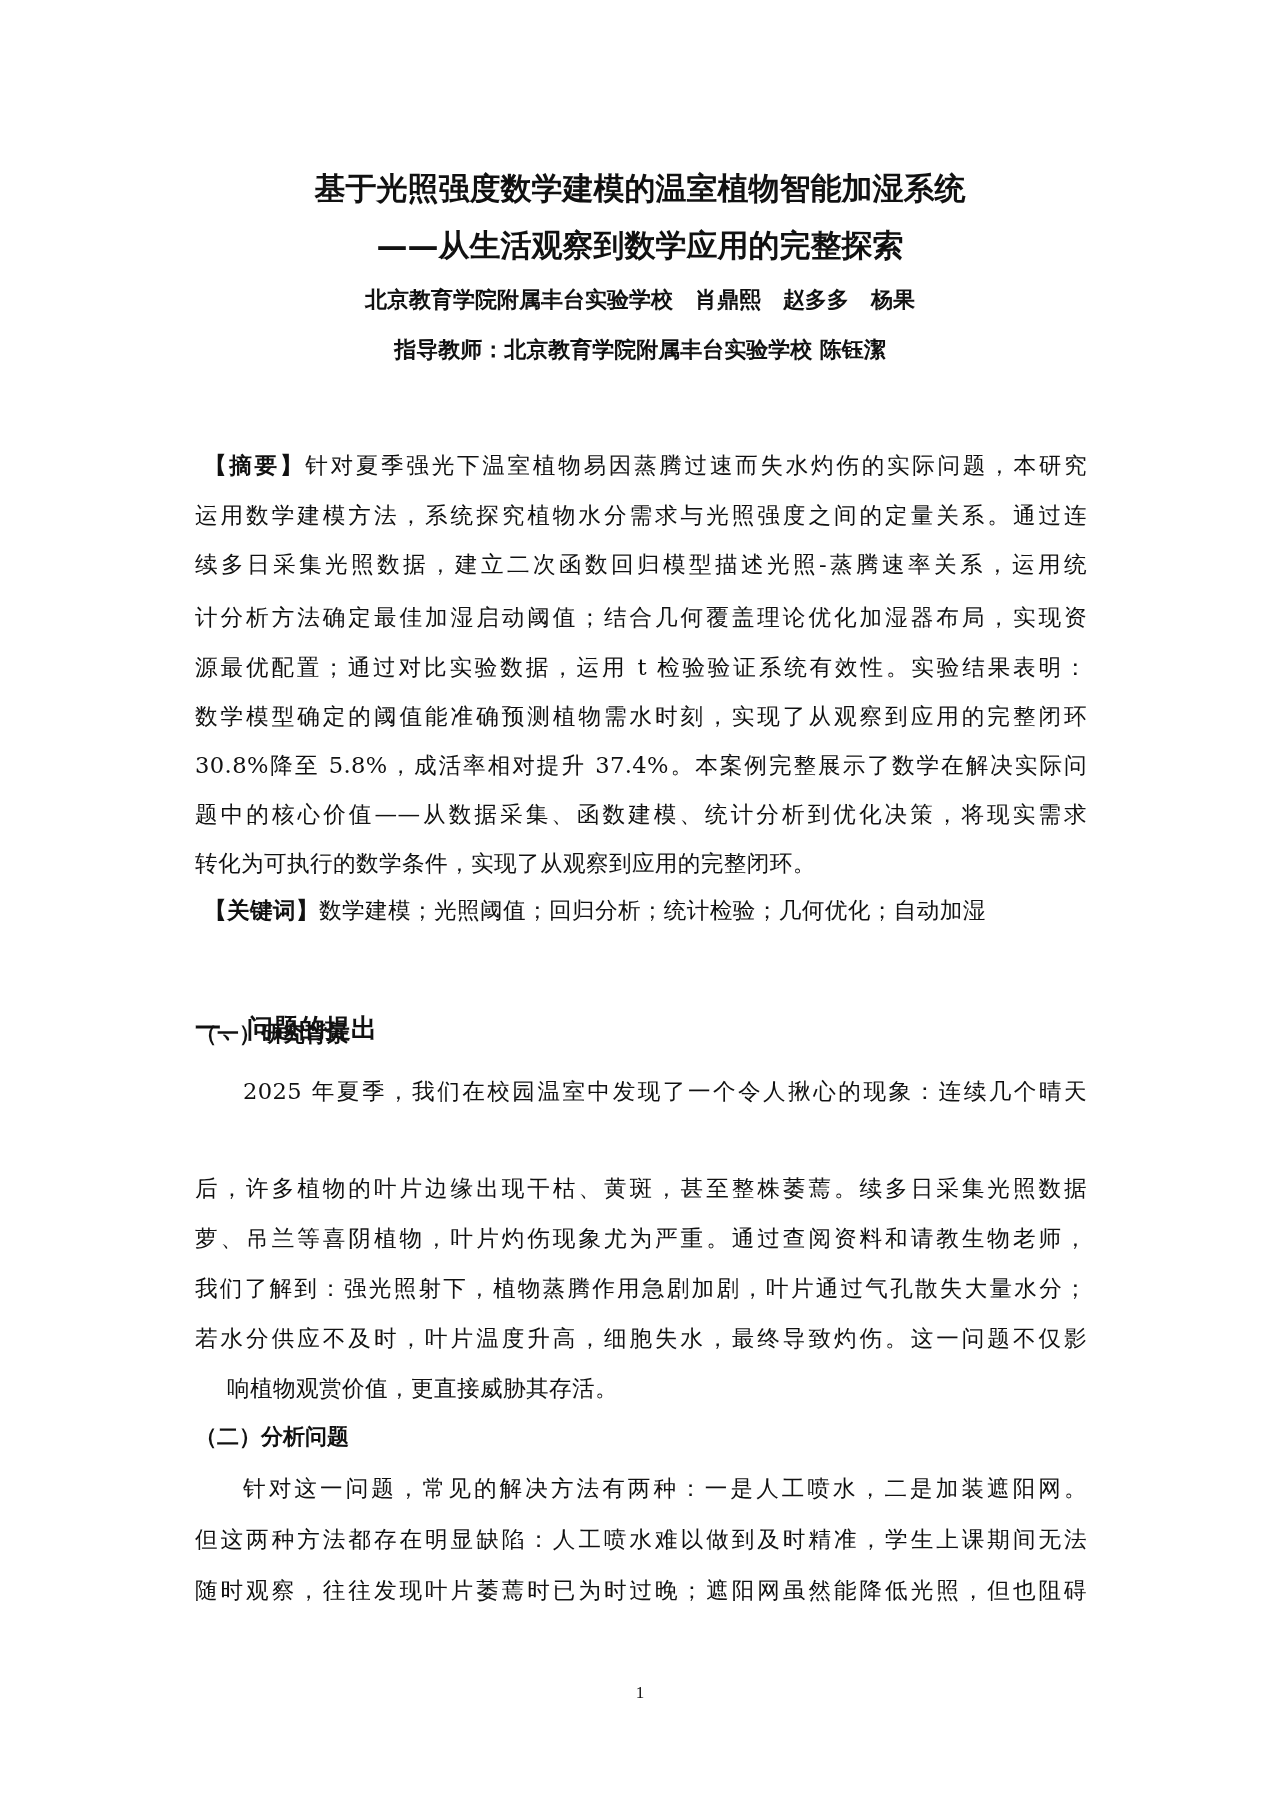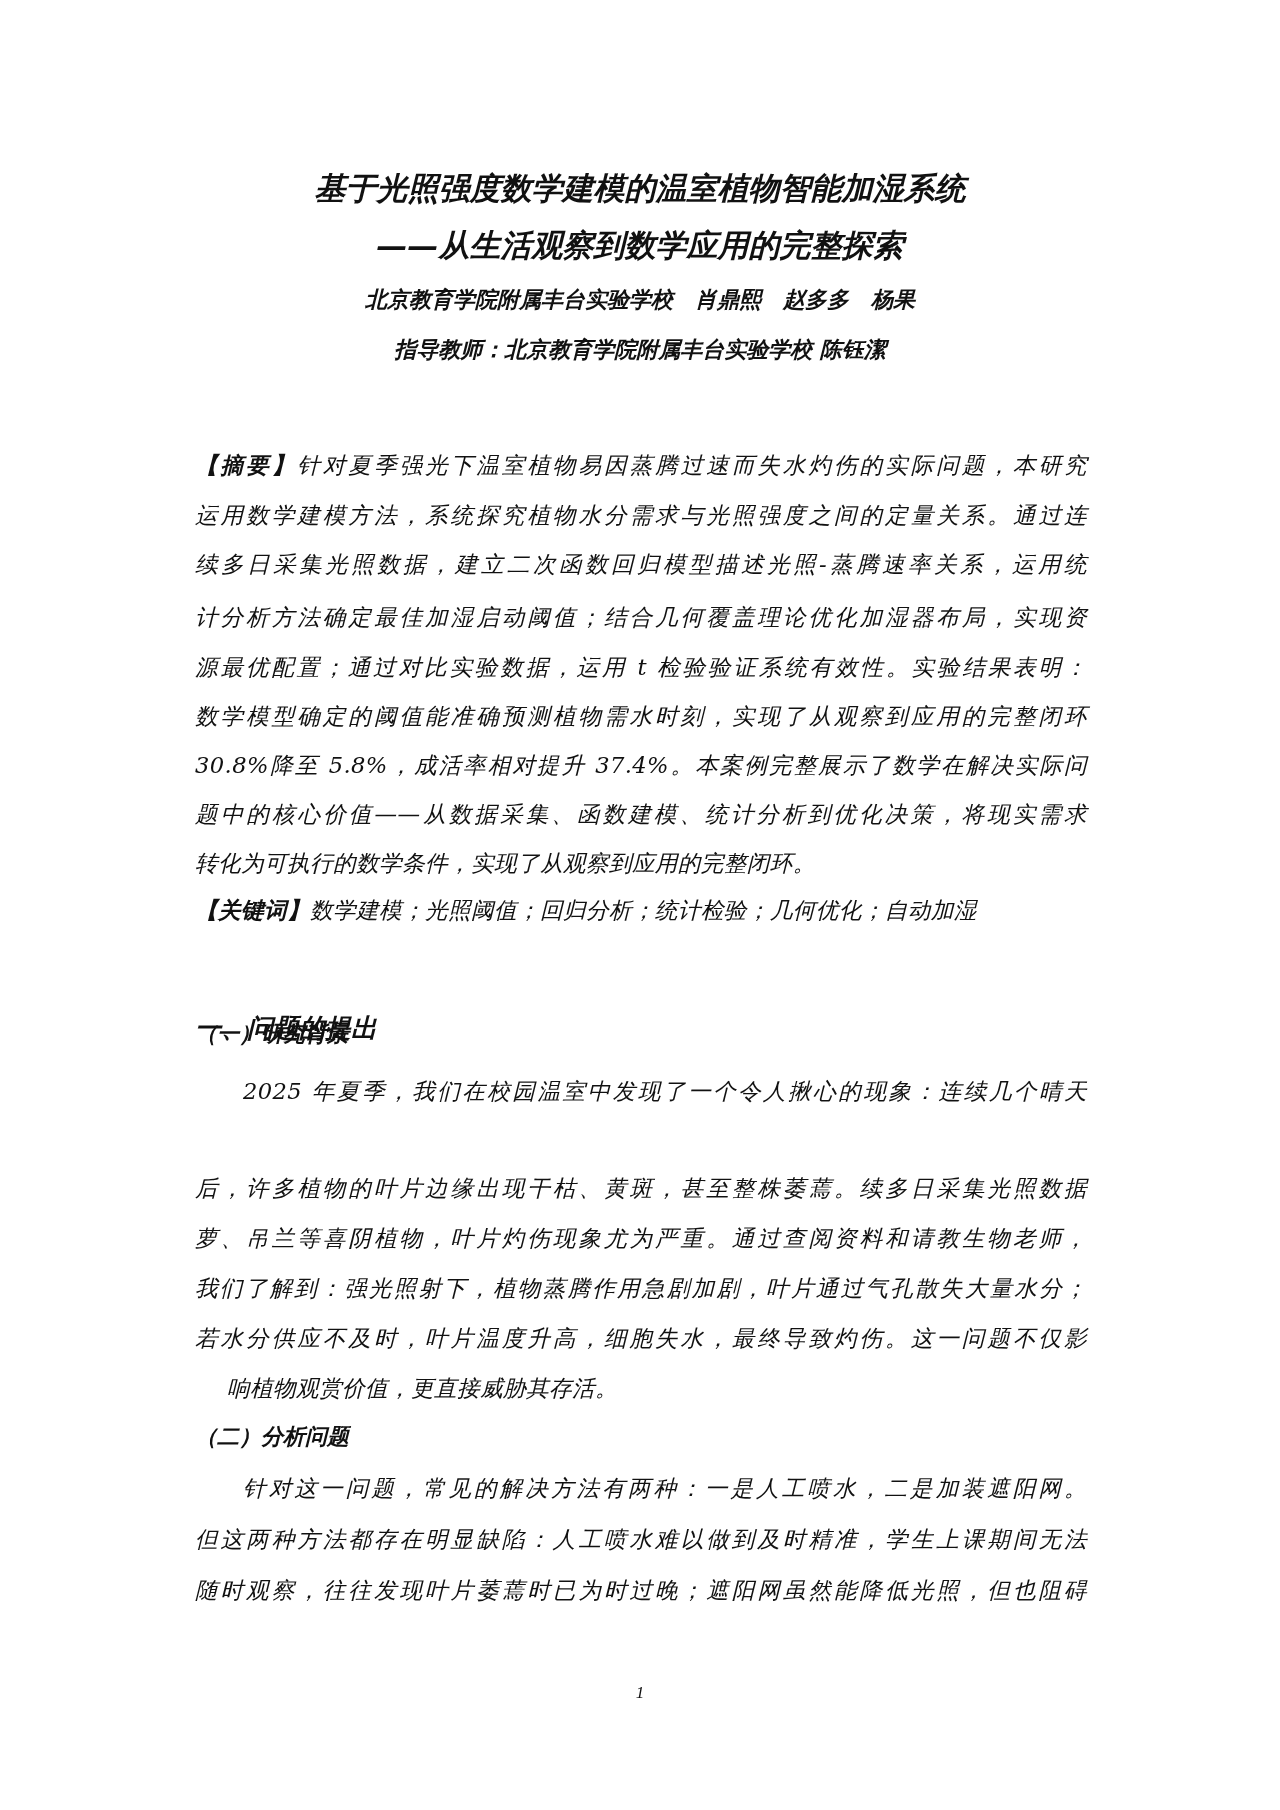--- a/index.html
+++ b/index.html
@@ -1,42 +1,42 @@
 <!DOCTYPE html>
 <html><head>
 <meta charset="utf-8">
 <style>
   html, body { margin: 0; padding: 0; background: #ffffff; }
   body {
     width: 1280px; height: 1810px; position: relative; overflow: hidden;
     font-family: "DejaVu Serif", "Liberation Serif", serif;
     color: #111111;
   }
-  .page { position: absolute; left: 0; top: 0; width: 1280px; height: 1502px; font-style: italic; }
+  .page { position: absolute; left: 0; top: 0; width: 1280px; height: 1502px; }
   .center-line {
     position: absolute; left: 0; width: 1280px; text-align: center; white-space: nowrap;
   }
   .title {
     font-family: "DejaVu Sans", "Liberation Sans", sans-serif;
     font-weight: bold; font-size: 31px; line-height: 40px;
   }
   .byline {
     font-family: "DejaVu Sans", "Liberation Sans", sans-serif;
     font-weight: bold; font-size: 22px; line-height: 30px;
   }
   .text-line {
     position: absolute; left: 195px; width: 892px;
     font-size: 22.6px; line-height: 30px; height: 30px;
     white-space: nowrap; text-align: justify; text-align-last: justify;
     letter-spacing: 0.4px;
   }
   .text-line.last { text-align-last: left; }
   .text-line.indent { left: 243px; width: 844px; }
   .label-bold {
-    font-family: "DejaVu Sans", "Liberation Sans", sans-serif; font-weight: bold;
+    font-family: "DejaVu Sans", "Liberation Sans", sans-serif; font-weight: bold; margin-left: 9px;
   }
   .h1 {
     position: absolute; left: 195px;
     font-family: "DejaVu Sans", "Liberation Sans", sans-serif;
     font-weight: bold; font-size: 26px; line-height: 34px; white-space: nowrap;
   }
   .h2 {
     position: absolute; left: 195px;
     font-family: "DejaVu Sans", "Liberation Sans", sans-serif;
     font-weight: bold; font-size: 22px; line-height: 30px; white-space: nowrap;

